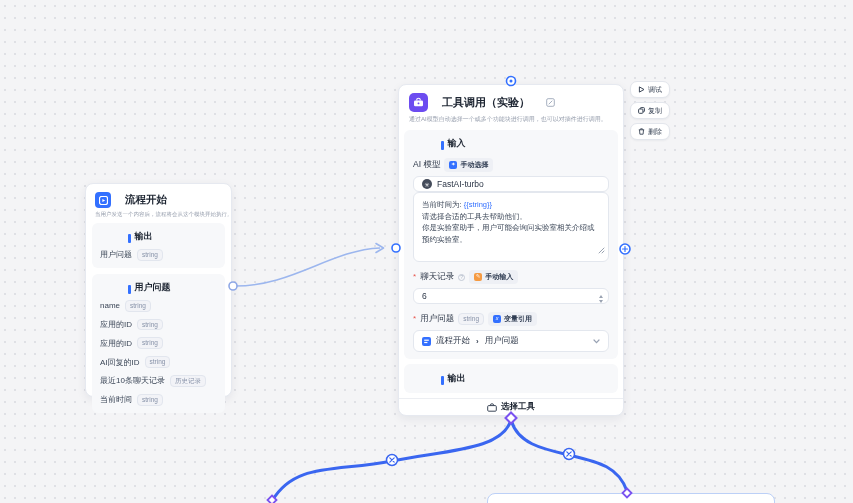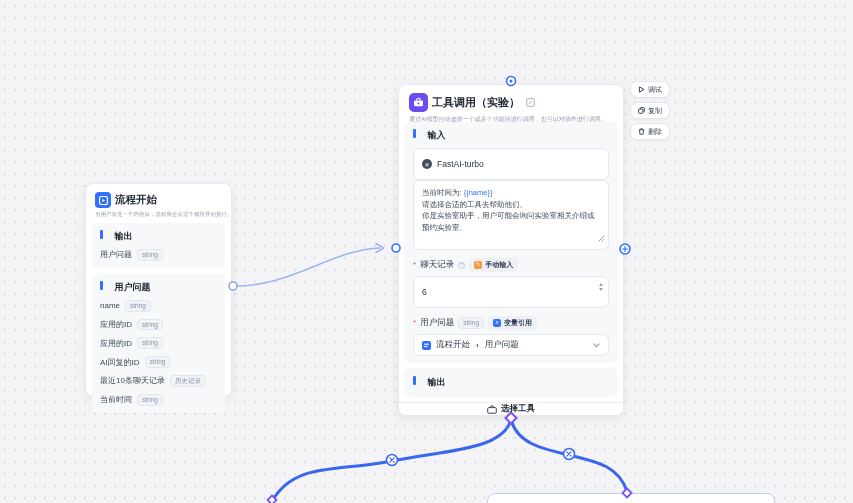--- a/index.html
+++ b/index.html
@@ -11,27 +11,27 @@
     background-size:10px 12px;
   }
   svg.layer{ position:absolute; left:0; top:0; width:853px; height:503px; pointer-events:none; }
 
   .card{
     position:absolute; background:#fff; border:1px solid #e6e9f0; border-radius:8px;
     box-shadow:0 3px 10px rgba(20,30,50,0.07);
   }
   
   .start-card{ left:85px; top:183px; width:147px; height:214px; }
-  .card-head{ display:flex; align-items:center; gap:4px; padding:8px 9px 3px 9px; }
+  .card-head{ display:flex; align-items:center; gap:14px; padding:8px 9px 3px 9px; }
   .node-ico{ width:16px; height:16px; border-radius:4px; background:#3370ff; display:flex; align-items:center; justify-content:center; flex:none; }
   .node-ico svg{ display:block; }
   .card-title{ font-size:10.5px; font-weight:bold; color:#1d2532; white-space:nowrap; }
   .card-desc{ padding:0 9px 5px 9px; font-size:5.5px; color:#949cab; white-space:nowrap; overflow:hidden; }
   .sec{ background:#f7f8fa; border-radius:6px; margin:0 6px 6px 6px; padding:7px 8px; }
-  .sec-title{ display:flex; align-items:flex-start; gap:12px; margin-bottom:6px; }
+  .sec-title{ display:flex; align-items:flex-end; gap:4px; margin-bottom:6px;margin-left:28px; }
   .bar{ width:2.5px; height:9px; background:#3370ff; border-radius:1px; flex:none; }
   .sec-title span{ font-size:9px; font-weight:bold; color:#1d2532; }
   .row{ display:flex; align-items:center; gap:5px; margin-bottom:7px; }
   .row:last-child{ margin-bottom:0; }
   .lbl{ font-size:8px; color:#3b4657; }
   .tag{ font-size:6.5px; color:#8792a8; background:#f2f3f7; border:1px solid #e2e6ee; border-radius:4px; padding:1px 4px; line-height:1.2; white-space:nowrap; }
 
   
   .tool-card{ left:398px; top:84px; width:226px; height:332px; display:flex; flex-direction:column; }
   .tool-card .card-head{ padding:8px 10px 3px 10px; }
@@ -42,21 +42,21 @@
   .tool-sec{ background:#f7f8fa; border-radius:6px; margin:0 5px 5px 5px; padding:7px 9px; }
   .f-row{ display:flex; align-items:center; gap:4px; margin:8px 0 4px 0; }
   .f-row:first-of-type{ margin-top:5px; }
   .star{ color:#e8554d; font-size:8px; line-height:1; }
   .flabel{ font-size:8.5px; color:#2c3647; }
   .qmark{ width:7px; height:7px; border:1px solid #c3cad6; border-radius:50%; color:#aab3c2; font-size:5px; display:flex; align-items:center; justify-content:center; line-height:1; }
   .badge{ display:flex; align-items:center; gap:3px; background:#eef0f5; border-radius:4px; padding:2px 5px; }
   .badge .bicon{ width:8px; height:8px; border-radius:2px; background:#3370ff; color:#fff; font-size:5.5px; display:flex; align-items:center; justify-content:center; line-height:1; flex:none; }
   .badge .bicon.orange{ background:#f59a42; }
   .badge span.btxt{ font-size:7px; font-weight:bold; color:#303d53; white-space:nowrap; }
-  .inputbox{ background:#fff; border:1px solid #e3e7ee; border-radius:6px; height:32px; display:flex; align-items:center; gap:5px; padding:0 8px; font-size:8.5px; color:#2c3647; }
+  .inputbox{ background:#fff; border:1px solid #e3e7ee; border-radius:6px; height:16px; display:flex; align-items:center; gap:5px; padding:0 8px; font-size:8.5px; color:#2c3647; }
   .logo-ic{ width:10px; height:10px; border-radius:50%; background:#444b5a; color:#fff; font-size:6px; display:flex; align-items:center; justify-content:center; flex:none; }
   .ta{ position:relative; background:#fff; border:1px solid #e3e7ee; border-radius:6px; height:70px; padding:6px 8px; font-size:7.5px; color:#3b4657; line-height:1.55; }
   .ta .var{ color:#3370ff; }
   .resize-ic{ position:absolute; right:3px; bottom:3px; }
   .numbox{ position:relative; }
   .spin{ position:absolute; right:5px; top:0; height:20px; display:flex; flex-direction:column; justify-content:center; gap:2px; }
   .spin i{ width:0; height:0; border-left:2.8px solid transparent; border-right:2.8px solid transparent; display:block; }
   .spin .up{ border-bottom:3.5px solid #9aa3b2; }
   .spin .dn{ border-top:3.5px solid #9aa3b2; }
   .selbox{ justify-content:flex-start; height:22px; }
@@ -161,27 +161,34 @@
       </span>
     </div>
     <div class="card-desc">通过AI模型自动选择一个或多个功能块进行调用，也可以对插件进行调用。</div>
 
     <div class="tool-sec">
       <div class="sec-title">
         <i class="bar"></i>
         <span>输入</span>
       </div>
 
+      <div class="f-row">
+        <span class="flabel">AI 模型</span>
+        <span class="badge">
+          <i class="bicon">✦</i>
+          <span class="btxt">手动选择</span>
+        </span>
+      </div>
       <div class="inputbox">
         <span class="logo-ic">✳</span>
         <span>FastAI-turbo</span>
       </div>
 
       <div class="ta">
-        <div><span>当前时间为: </span><span class="var">{{name}}</span></div>
+        <div><span>当前时间为: </span><span class="var">{{string}}</span></div>
         <div>请选择合适的工具去帮助他们。</div>
         <div>你是实验室助手，用户可能会询问实验室相关介绍或预约实验室。</div>
         <span class="resize-ic">
           <svg width="7" height="7" viewBox="0 0 7 7">
               <path d="M6 1 L1 6 M6 4 L4 6" stroke="#9aa3b2" stroke-width="1" stroke-linecap="round"></path>
             </svg>
         </span>
       </div>
 
       <div class="f-row">

